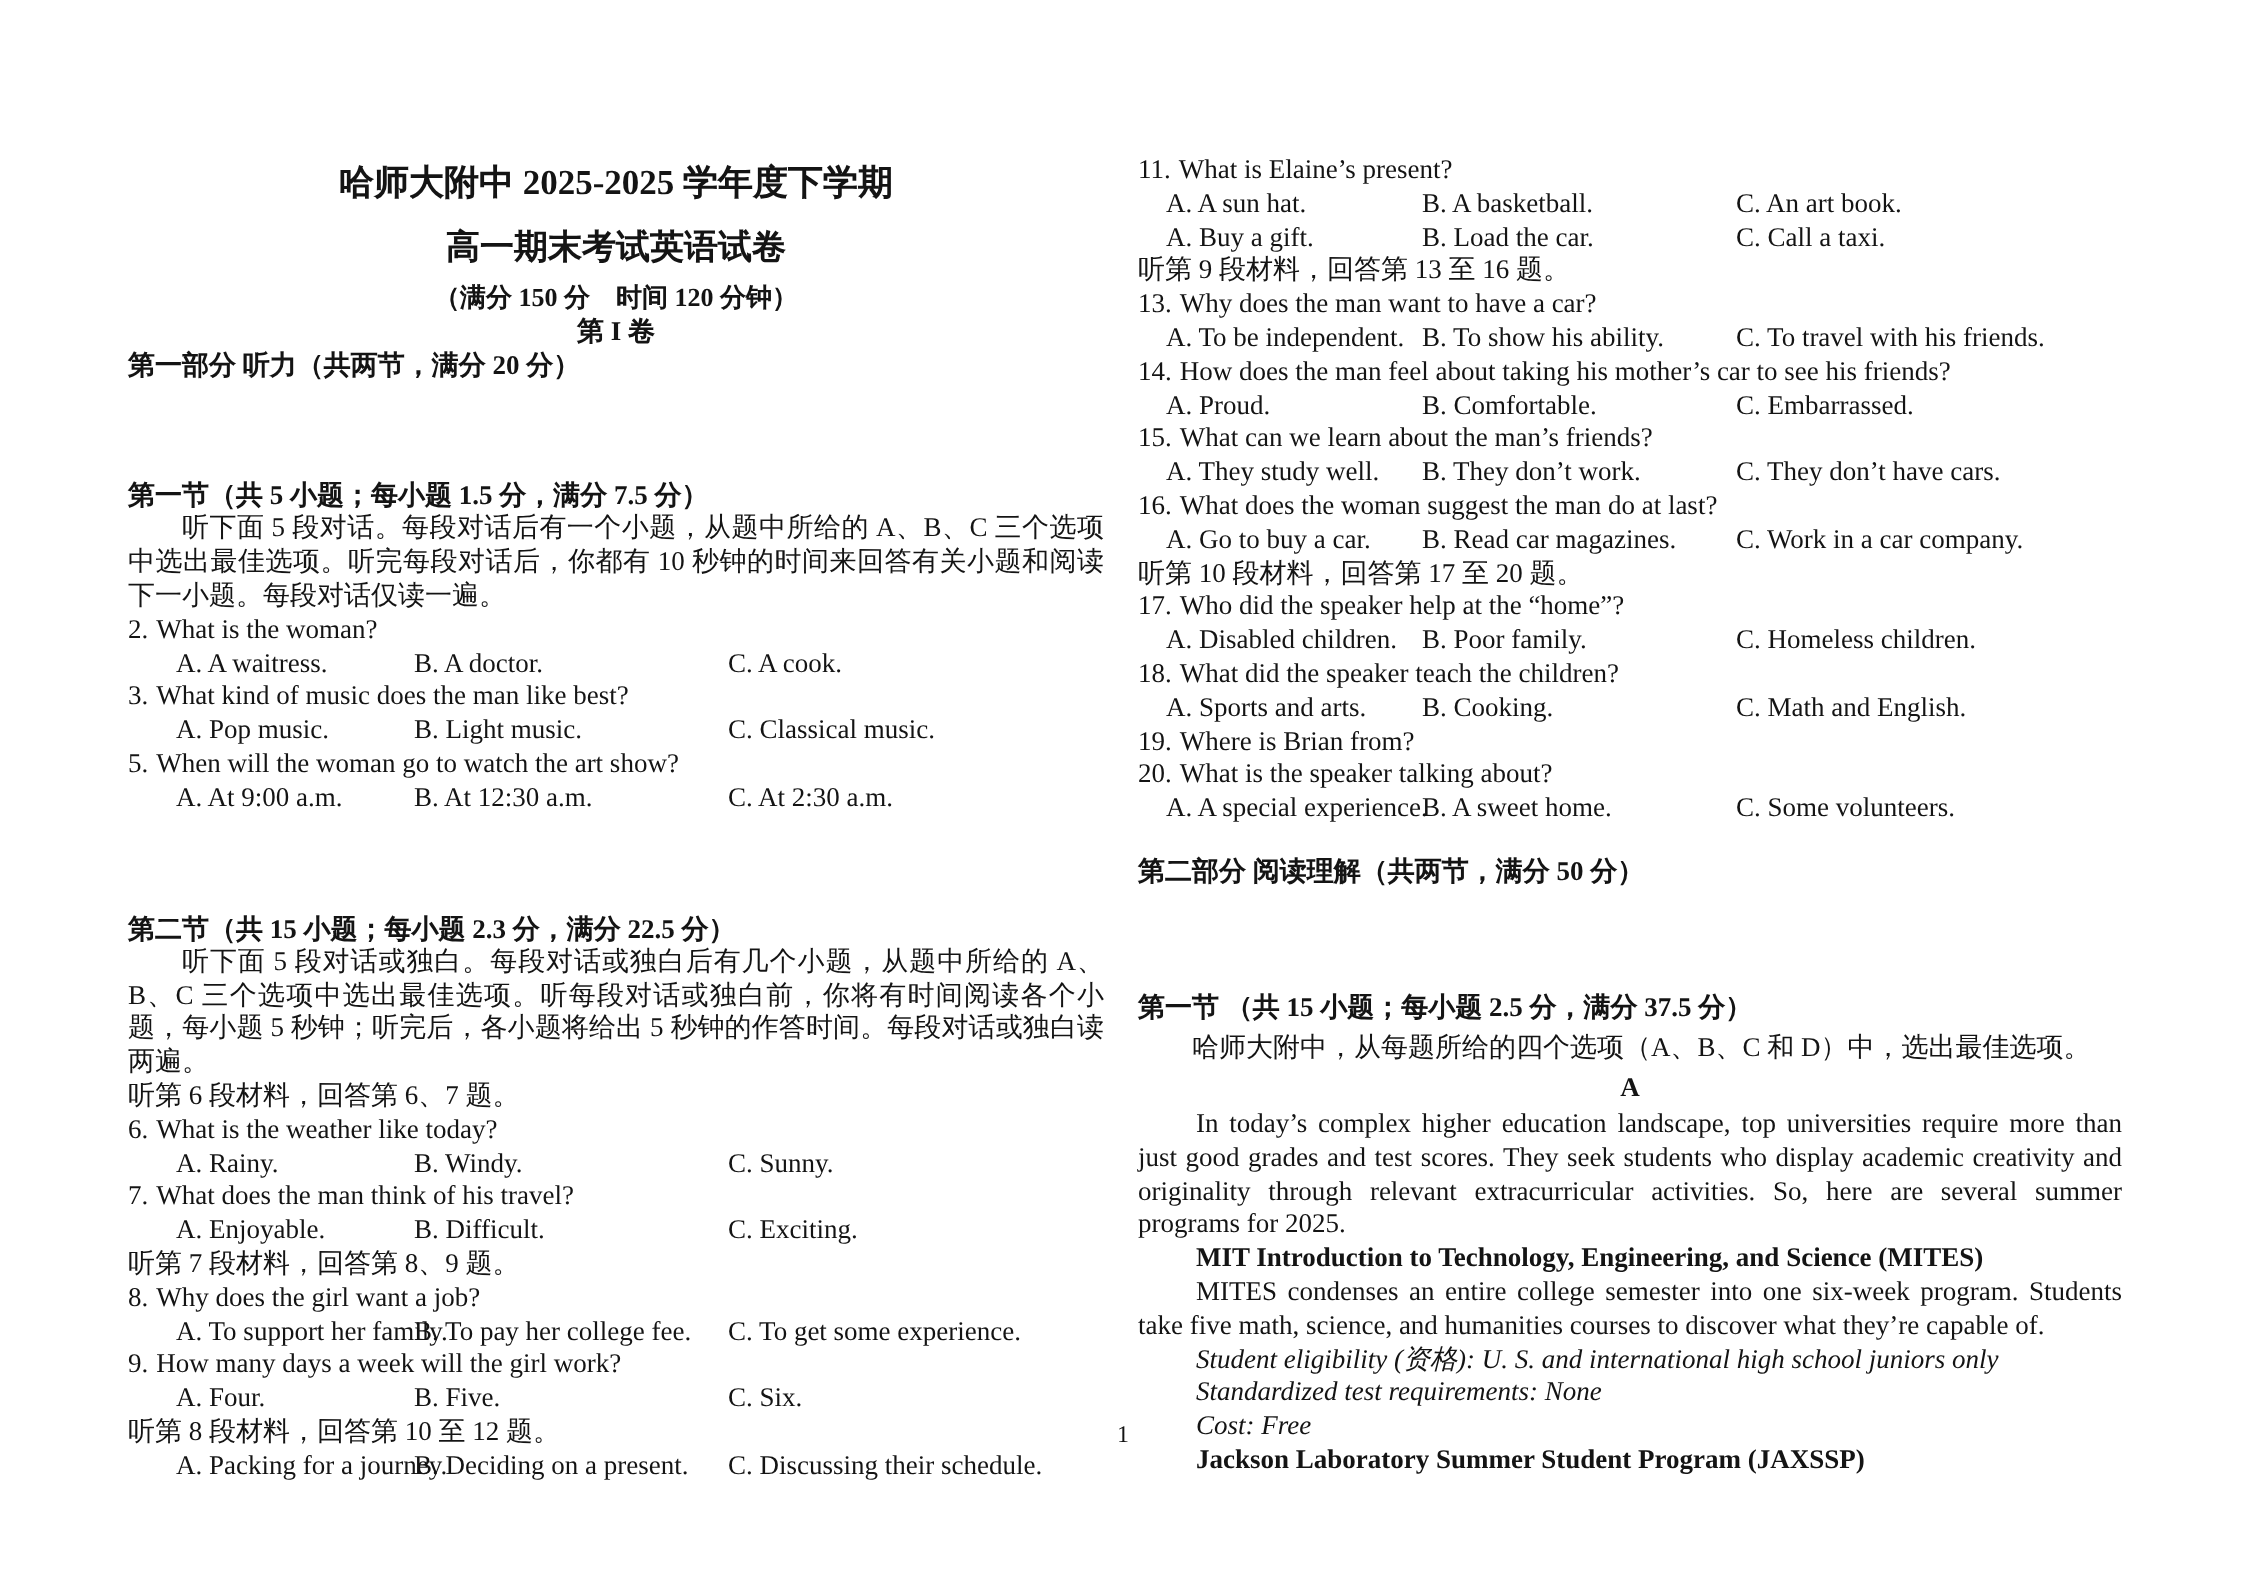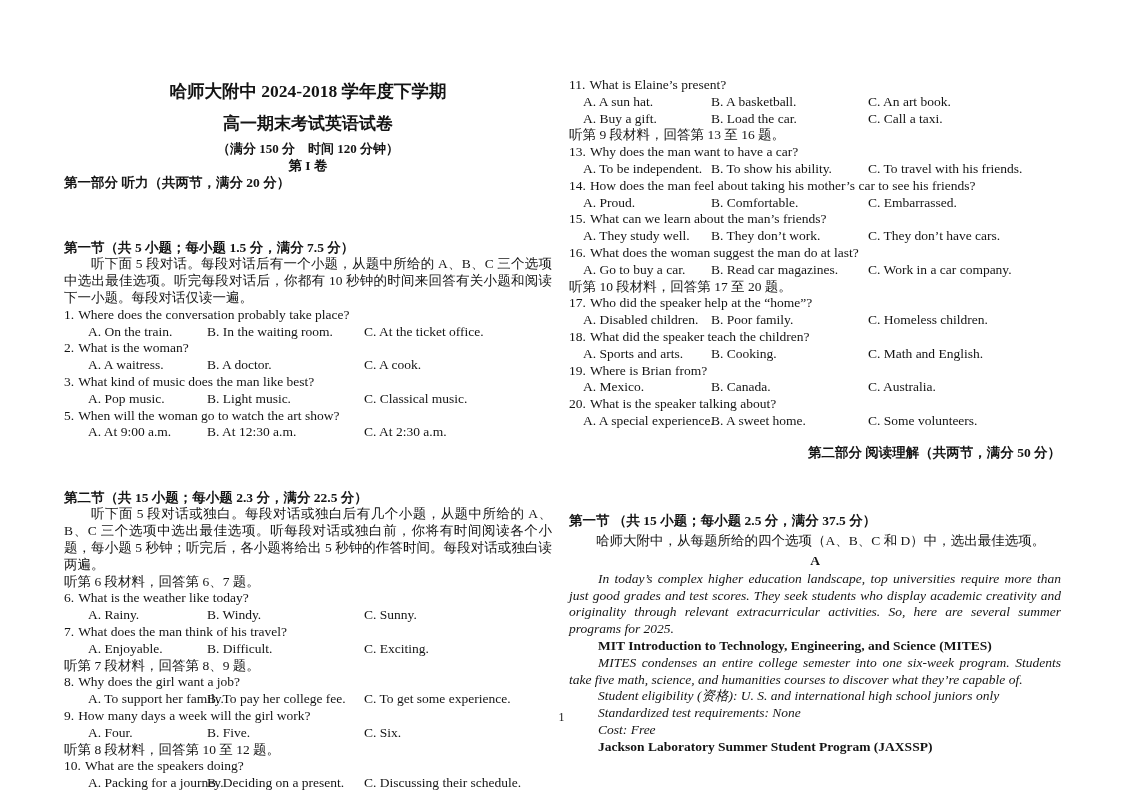--- a/index.html
+++ b/index.html
@@ -26,55 +26,47 @@
   .section-heading { font-weight: bold; line-height: 17.2px; margin-top: 48px; }
   .instructions    { text-align: justify; text-indent: 2em; }
   .material-line   { }
   .question        { }
   .q-line .q-num   { margin-right: 4px; }
 
   .options { display: grid; grid-template-columns: 119px 157px auto; padding-left: 24px; }
   .col-right .options { grid-template-columns: 128px 157px auto; padding-left: 14px; }
   .options .option { white-space: nowrap; }
 
-  .col-right .part-heading { margin-top: 13px; line-height: 20px; text-align: right; }
+  .col-right .part-heading { margin-top: 13px; line-height: 20px; }
   .col-right .section-heading { line-height: 20px; }
   .col-right .instructions { line-height: 20px; }
   .passage-label { text-align: center; font-weight: bold; line-height: 20px; }
-  .paragraph  { text-align: justify; text-indent: 29px; font-style: italic; }
+  .paragraph  { text-align: justify; text-indent: 29px; }
   .bold-line  { font-weight: bold; padding-left: 29px; }
   .plain-line { padding-left: 29px; font-style: italic; }
 
   .page-num {
     position: absolute; left: 0; right: 0; top: 710px;
     text-align: center; font-size: 12px; line-height: 14px;
   }
 </style>
 </head>
 <body>
 
 <div class="page">
   <div class="col col-left">
-    <div class="title1">哈师大附中 2024-2018 学年度下学期</div>
+    <div class="title1">哈师大附中 2025-2025 学年度下学期</div>
     <div class="title2">高一期末考试英语试卷</div>
     <div class="meta">（满分 150 分　时间  120 分钟）</div>
     <div class="volume">第 I 卷</div>
     <div id="left-flow">
         <div class="part-heading">第一部分  听力（共两节，满分 20 分）</div>
         <div class="section-heading">第一节（共 5 小题；每小题 1.5 分，满分 7.5 分）</div>
         <div class="instructions">听下面 5 段对话。每段对话后有一个小题，从题中所给的 A、B、C 三个选项中选出最佳选项。听完每段对话后，你都有 10 秒钟的时间来回答有关小题和阅读下一小题。每段对话仅读一遍。</div>
         <div class="question">
-          <div class="q-line"><span class="q-num">1.</span><span class="q-text">Where does the conversation probably take place?</span></div>
-          <div class="options">
-            <span class="option">A. On the train.</span>
-            <span class="option">B. In the waiting room.</span>
-            <span class="option">C. At the ticket office.</span>
-          </div>
-        </div>
-        <div class="question">
           <div class="q-line"><span class="q-num">2.</span><span class="q-text">What is the woman?</span></div>
           <div class="options">
             <span class="option">A. A waitress.</span>
             <span class="option">B. A doctor.</span>
             <span class="option">C. A cook.</span>
           </div>
         </div>
         <div class="question">
           <div class="q-line"><span class="q-num">3.</span><span class="q-text">What kind of music does the man like best?</span></div>
           <div class="options">
@@ -122,21 +114,20 @@
         <div class="question">
           <div class="q-line"><span class="q-num">9.</span><span class="q-text">How many days a week will the girl work?</span></div>
           <div class="options">
             <span class="option">A. Four.</span>
             <span class="option">B. Five.</span>
             <span class="option">C. Six.</span>
           </div>
         </div>
         <div class="material-line">听第 8 段材料，回答第 10 至 12 题。</div>
         <div class="question">
-          <div class="q-line"><span class="q-num">10.</span><span class="q-text">What are the speakers doing?</span></div>
           <div class="options">
             <span class="option">A. Packing for a journey.</span>
             <span class="option">B. Deciding on a present.</span>
             <span class="option">C. Discussing their schedule.</span>
           </div>
         </div>
       </div>
   </div>
 
   <div class="col col-right">
@@ -201,25 +192,20 @@
         <div class="question">
           <div class="q-line"><span class="q-num">18.</span><span class="q-text">What did the speaker teach the children?</span></div>
           <div class="options">
             <span class="option">A. Sports and arts.</span>
             <span class="option">B. Cooking.</span>
             <span class="option">C. Math and English.</span>
           </div>
         </div>
         <div class="question">
           <div class="q-line"><span class="q-num">19.</span><span class="q-text">Where is Brian from?</span></div>
-          <div class="options">
-            <span class="option">A. Mexico.</span>
-            <span class="option">B. Canada.</span>
-            <span class="option">C. Australia.</span>
-          </div>
         </div>
         <div class="question">
           <div class="q-line"><span class="q-num">20.</span><span class="q-text">What is the speaker talking about?</span></div>
           <div class="options">
             <span class="option">A. A special experience.</span>
             <span class="option">B. A sweet home.</span>
             <span class="option">C. Some volunteers.</span>
           </div>
         </div>
         <div class="part-heading">第二部分  阅读理解（共两节，满分 50 分）</div>

